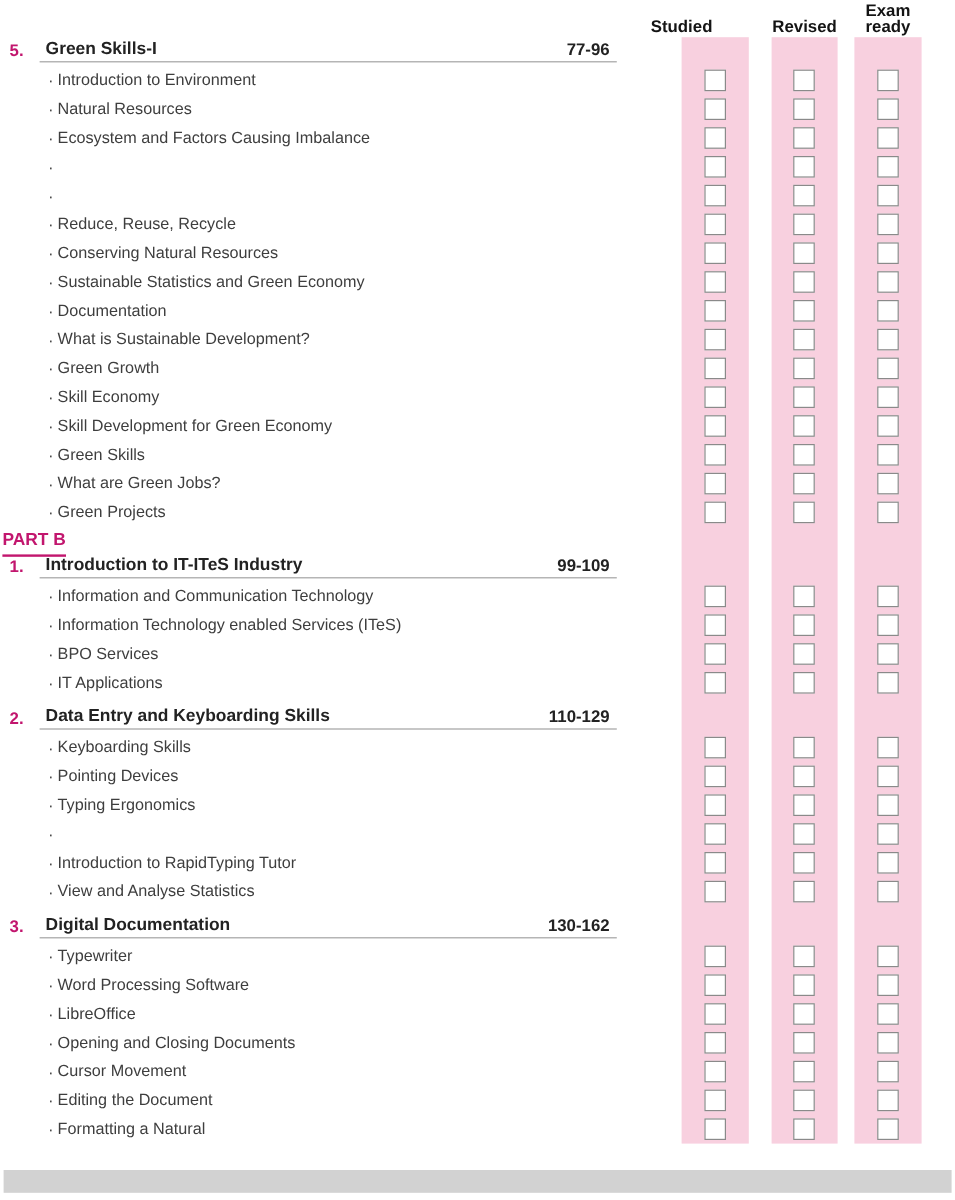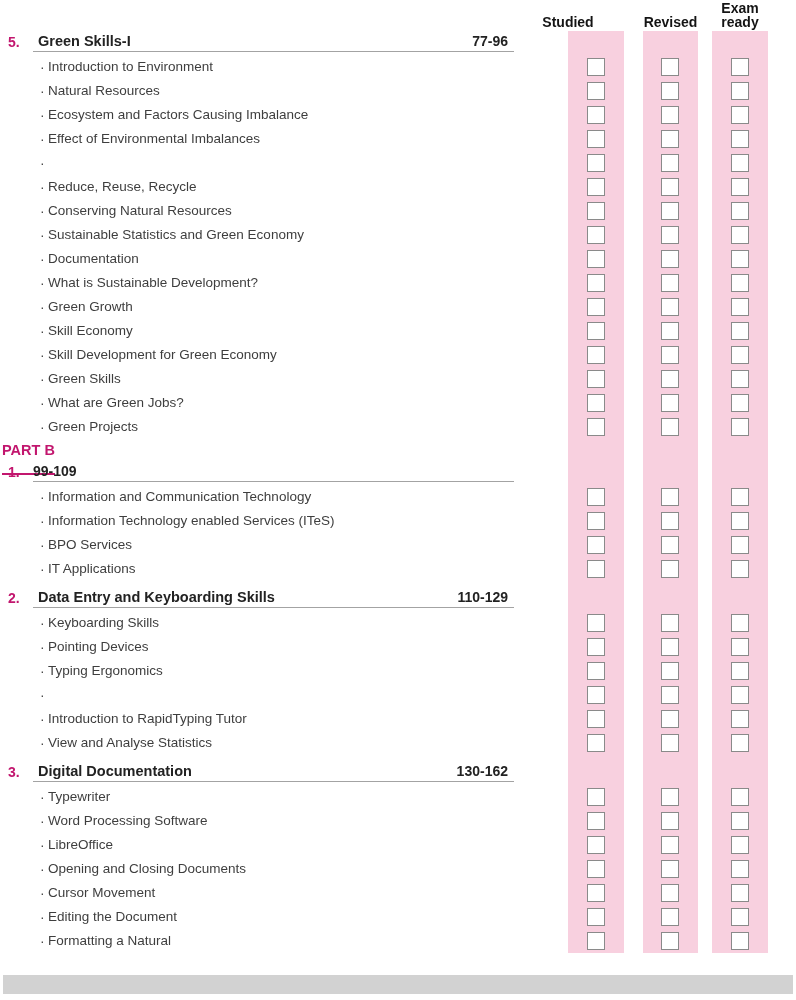--- a/index.html
+++ b/index.html
@@ -31,21 +31,21 @@
   .col-header.revised{left:639px;width:63px;}
   .col-header.exam{left:712px;width:56px;}
   
   .part-label{
     position:absolute;left:2px;height:20px;
     font-size:14.5px;font-weight:bold;color:#c2166e;
     line-height:18px;
   }
   .part-label span{
     border-bottom:2px solid #c2166e;
-    padding-bottom:15px;
+    padding-bottom:4px;
   }
   
   .sec-head{
     position:absolute;left:0;width:514px;height:18px;
   }
   .sec-num{
     position:absolute;left:8px;top:0;
     font-size:14px;font-weight:bold;color:#c2166e;
     line-height:18px;
   }
@@ -130,21 +130,20 @@
       <div class="checkbox" role="checkbox" aria-checked="false" style="left: 731px; top: 82px;"></div>
       <div class="item-row" style="top: 103px;">
         <span class="bullet">·</span>
         <span class="item-label">Ecosystem and Factors Causing Imbalance</span>
       </div>
       <div class="checkbox" role="checkbox" aria-checked="false" style="left: 587px; top: 106px;"></div>
       <div class="checkbox" role="checkbox" aria-checked="false" style="left: 661px; top: 106px;"></div>
       <div class="checkbox" role="checkbox" aria-checked="false" style="left: 731px; top: 106px;"></div>
       <div class="item-row" style="top: 127px;">
         <span class="bullet">·</span>
-        <span class="item-label">Effect of Environmental Imbalances</span>
       </div>
       <div class="checkbox" role="checkbox" aria-checked="false" style="left: 587px; top: 130px;"></div>
       <div class="checkbox" role="checkbox" aria-checked="false" style="left: 661px; top: 130px;"></div>
       <div class="checkbox" role="checkbox" aria-checked="false" style="left: 731px; top: 130px;"></div>
       <div class="item-row" style="top: 151px;">
         <span class="bullet">·</span>
       </div>
       <div class="checkbox" role="checkbox" aria-checked="false" style="left: 587px; top: 154px;"></div>
       <div class="checkbox" role="checkbox" aria-checked="false" style="left: 661px; top: 154px;"></div>
       <div class="checkbox" role="checkbox" aria-checked="false" style="left: 731px; top: 154px;"></div>
@@ -222,20 +221,21 @@
         <span class="bullet">·</span>
         <span class="item-label">Green Projects</span>
       </div>
       <div class="checkbox" role="checkbox" aria-checked="false" style="left: 587px; top: 418px;"></div>
       <div class="checkbox" role="checkbox" aria-checked="false" style="left: 661px; top: 418px;"></div>
       <div class="checkbox" role="checkbox" aria-checked="false" style="left: 731px; top: 418px;"></div>
       <div class="part-label" style="top: 441px;"><span>PART B</span></div>
       <div class="sec-head" style="top: 463px;">
         <span class="sec-num">1.</span>
         <span class="sec-rule">
+          <span class="sec-title">Introduction to IT-ITeS Industry</span>
           <span class="sec-pages">99-109</span>
         </span>
       </div>
       <div class="item-row" style="top: 485px;">
         <span class="bullet">·</span>
         <span class="item-label">Information and Communication Technology</span>
       </div>
       <div class="checkbox" role="checkbox" aria-checked="false" style="left: 587px; top: 488px;"></div>
       <div class="checkbox" role="checkbox" aria-checked="false" style="left: 661px; top: 488px;"></div>
       <div class="checkbox" role="checkbox" aria-checked="false" style="left: 731px; top: 488px;"></div>

